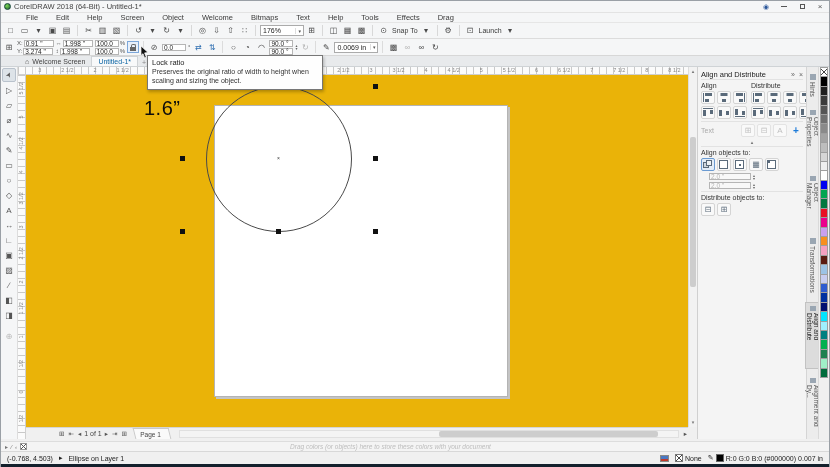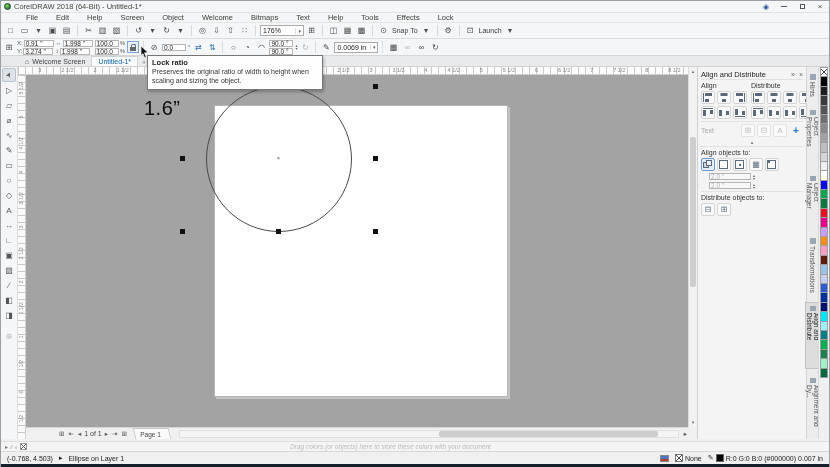--- a/index.html
+++ b/index.html
@@ -59,21 +59,21 @@
   .tool{width:14px;height:14px;display:flex;align-items:center;justify-content:center;font-size:8px;color:#555;border-radius:2px;}
   .tool[data-name="tool-pick"]{background:#dde3e8;border:1px solid #b9c2cc;}
   .tool[data-name="tool-pick"] span{display:inline-block;transform:rotate(-65deg);font-size:7px;}
   .tool[data-name="tool-customize"]{color:#b5b5b5;margin-top:6px;}
 
   .vruler{position:absolute;left:17px;top:8px;bottom:0;width:8px;background:#fbfbfb;border-right:1px solid #cfcfcf;background-image:repeating-linear-gradient(180deg,#c9c9c9 0 1px,transparent 1px 7px);display:flex;flex-direction:column;}
   .vruler span{height:27.5px;font-size:5.5px;color:#888;writing-mode:vertical-rl;transform:rotate(180deg);text-align:center;}
   .hruler{position:absolute;left:17px;top:0;height:8px;right:132px;background:#fbfbfb;border-bottom:1px solid #cfcfcf;background-image:repeating-linear-gradient(90deg,#c9c9c9 0 1px,transparent 1px 7px);display:flex;align-items:flex-end;padding-left:8px;}
   .hruler span{width:27.6px;font-size:5.5px;color:#888;text-align:center;line-height:7px;}
 
-  .canvas{position:absolute;left:25px;top:8px;right:141px;bottom:12px;background:#a3a3a3;overflow:hidden;}
+  .canvas{position:absolute;left:25px;top:8px;right:141px;bottom:12px;background:#eab308;overflow:hidden;}
   .page{position:absolute;left:188px;top:30px;width:294px;height:292px;background:#fff;border:1px solid #b4b4b4;box-shadow:2px 2px 0 #c4c4c4;}
   .selbox{position:absolute;left:180px;top:11px;width:146px;height:146px;}
   .circle{position:absolute;inset:0;border:1px solid #4a4a4a;border-radius:50%;}
   .handle{position:absolute;width:5px;height:5px;background:#111;}
   .h-nw{left:-26px;top:-2px;} .h-n{left:50%;margin-left:-3px;top:-2px;} .h-ne{right:-26px;top:-2px;}
   .h-w{left:-26px;top:50%;margin-top:-3px;} .h-e{right:-26px;top:50%;margin-top:-3px;}
   .h-sw{left:-26px;bottom:-2px;} .h-s{left:50%;margin-left:-3px;bottom:-2px;} .h-se{right:-26px;bottom:-2px;}
   .cmark{position:absolute;left:50%;top:50%;width:3px;height:3px;margin:-2px;font-size:5px;color:#333;line-height:3px;}
   .dimlabel{position:absolute;left:118px;top:22px;font-size:20px;color:#0c0c0c;letter-spacing:0.5px;}
 
@@ -138,21 +138,21 @@
   .dp-none{width:7px;height:7px;border:1px solid #999;background:linear-gradient(45deg,transparent 43%,#555 43%,#555 57%,transparent 57%),linear-gradient(-45deg,transparent 43%,#555 43%,#555 57%,transparent 57%),#fff;}
   .statusbar{top:450px;height:13px;background:#f0f0f0;border-top:1px solid #d8d8d8;display:flex;align-items:center;font-size:7px;color:#222;padding:0 6px;gap:6px;}
   .statusbar .flag{width:9px;height:7px;background:linear-gradient(180deg,#4a78c2 50%,#c0392b 50%);border:1px solid #888;margin-left:auto;}
   .fillico{display:flex;align-items:center;gap:2px;}
   .xswatch{width:8px;height:8px;border:1px solid #777;background:linear-gradient(45deg,transparent 43%,#444 43%,#444 57%,transparent 57%),linear-gradient(-45deg,transparent 43%,#444 43%,#444 57%,transparent 57%),#fff;}
   .blkswatch{width:8px;height:8px;background:#000;border:1px solid #666;}
   .darkstrip{top:463px;height:4px;background:#13202c;}
 
   
   .tooltip{position:absolute;left:146px;top:54px;width:176px;background:#fefefe;border:1px solid #777;box-shadow:1px 2px 3px rgba(0,0,0,.25);z-index:60;padding:2px 4px 3px;}
-  .tooltip .tt{font-size:7.5px;font-weight:bold;color:#222;margin-bottom:1px;}
+  .tooltip .tt{font-size:7.5px;font-weight:normal;color:#222;margin-bottom:1px;}
   .tooltip .tb{font-size:7px;color:#333;line-height:1.25;}
 
   .cursorico{position:absolute;left:139px;top:44px;z-index:70;}
 </style>
 </head>
 <body>
 
 <div id="app" data-name="corel-draw-window">
 
   <div class="row titlebar" data-name="title-bar">
@@ -176,21 +176,21 @@
       <span class="menu-item" data-name="menu-item">Edit</span>
       <span class="menu-item" data-name="menu-item">Help</span>
       <span class="menu-item" data-name="menu-item">Screen</span>
       <span class="menu-item" data-name="menu-item">Object</span>
       <span class="menu-item" data-name="menu-item">Welcome</span>
       <span class="menu-item" data-name="menu-item">Bitmaps</span>
       <span class="menu-item" data-name="menu-item">Text</span>
       <span class="menu-item" data-name="menu-item">Help</span>
       <span class="menu-item" data-name="menu-item">Tools</span>
       <span class="menu-item" data-name="menu-item">Effects</span>
-      <span class="menu-item" data-name="menu-item">Lock</span>
+      <span class="menu-item" data-name="menu-item">Drag</span>
     </div>
 
   <div class="row stdbar" data-name="standard-toolbar">
     <span class="tbtn" data-name="new-document-button">□</span>
     <span class="tbtn" data-name="open-button">▭</span>
       <span class="tbtn dd" data-name="open-dropdown">▾</span>
     <span class="tbtn" data-name="save-button">▣</span>
     <span class="tbtn" data-name="print-button">▤</span>
     <span class="tsep"></span>
     <span class="tbtn" data-name="cut-button">✂</span>

